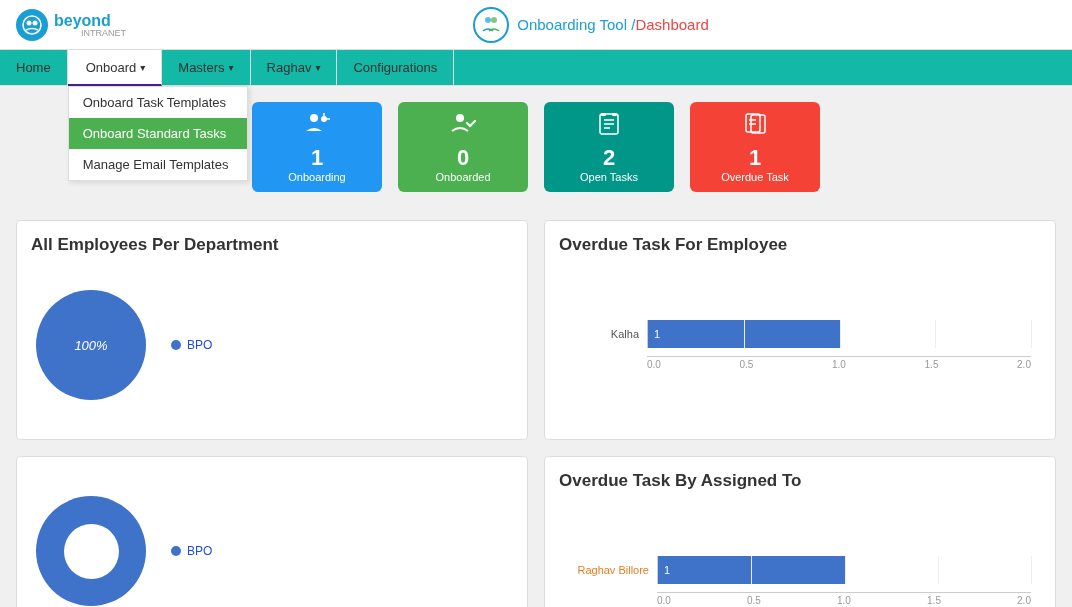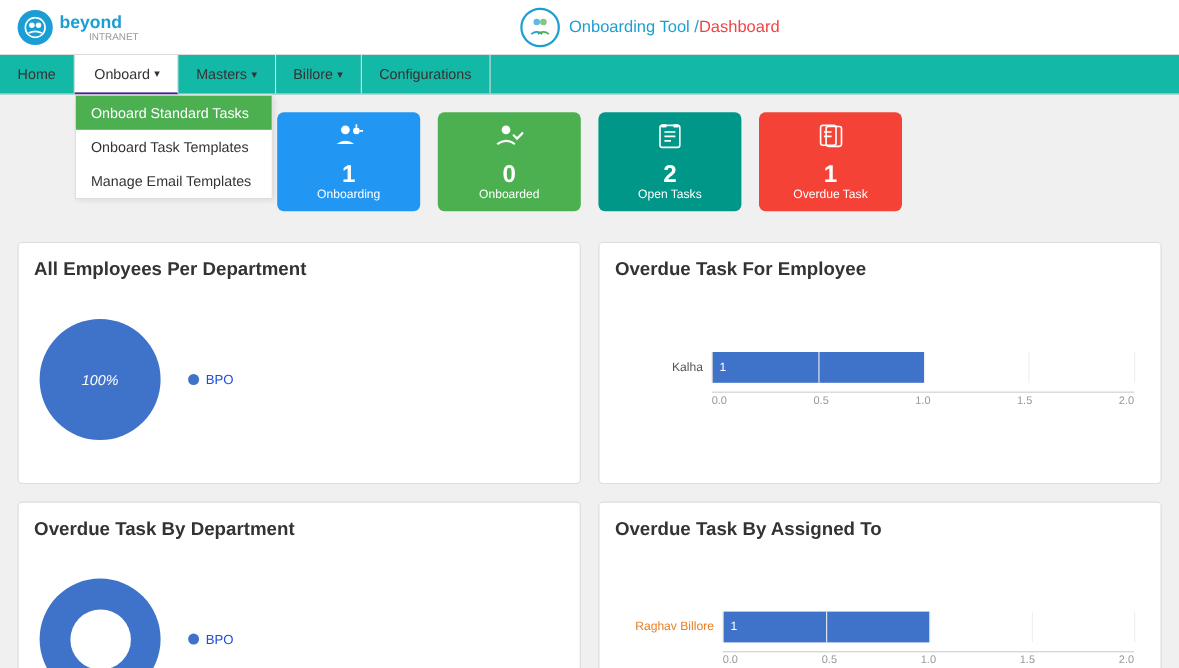--- a/index.html
+++ b/index.html
@@ -244,31 +244,31 @@
 
 <div class="navbar">
   <div class="nav-item">
     <span>Home</span>
   </div>
   <div class="nav-item active" style="position:relative;">
     <span>Onboard</span>
     <span class="arrow">▾</span>
 
     <div class="dropdown-menu">
+      <div class="dropdown-item">Onboard Task Templates</div>
       <div class="dropdown-item active-item">Onboard Standard Tasks</div>
-      <div class="dropdown-item">Onboard Task Templates</div>
       <div class="dropdown-item">Manage Email Templates</div>
     </div>
   </div>
   <div class="nav-item">
     <span>Masters</span>
     <span class="arrow">▾</span>
   </div>
   <div class="nav-item">
-    <span>Billore</span>
+    <span>Raghav</span>
     <span class="arrow">▾</span>
   </div>
   <div class="nav-item">
     <span>Configurations</span>
   </div>
 </div>
 
 <div class="stats-row">
   <div class="stat-card card-blue">
     <div class="stat-icon">
@@ -366,21 +366,20 @@
           <span>1.5</span>
           <span>2.0</span>
         </div>
       </div>
     </div>
   </div>
 
   <div class="charts-row">
 
     <div class="chart-panel">
-      <div class="chart-title">Overdue Task By Department</div>
       <div class="chart-area">
         <div class="donut-container">
           <div style="width:120px; display:flex; justify-content:center;">
             <div class="donut-chart">
               <div class="donut-inner"></div>
             </div>
           </div>
           <div class="pie-legend">
             <div class="legend-item">
               <div class="legend-dot" style="background:#3f72c9;"></div>

